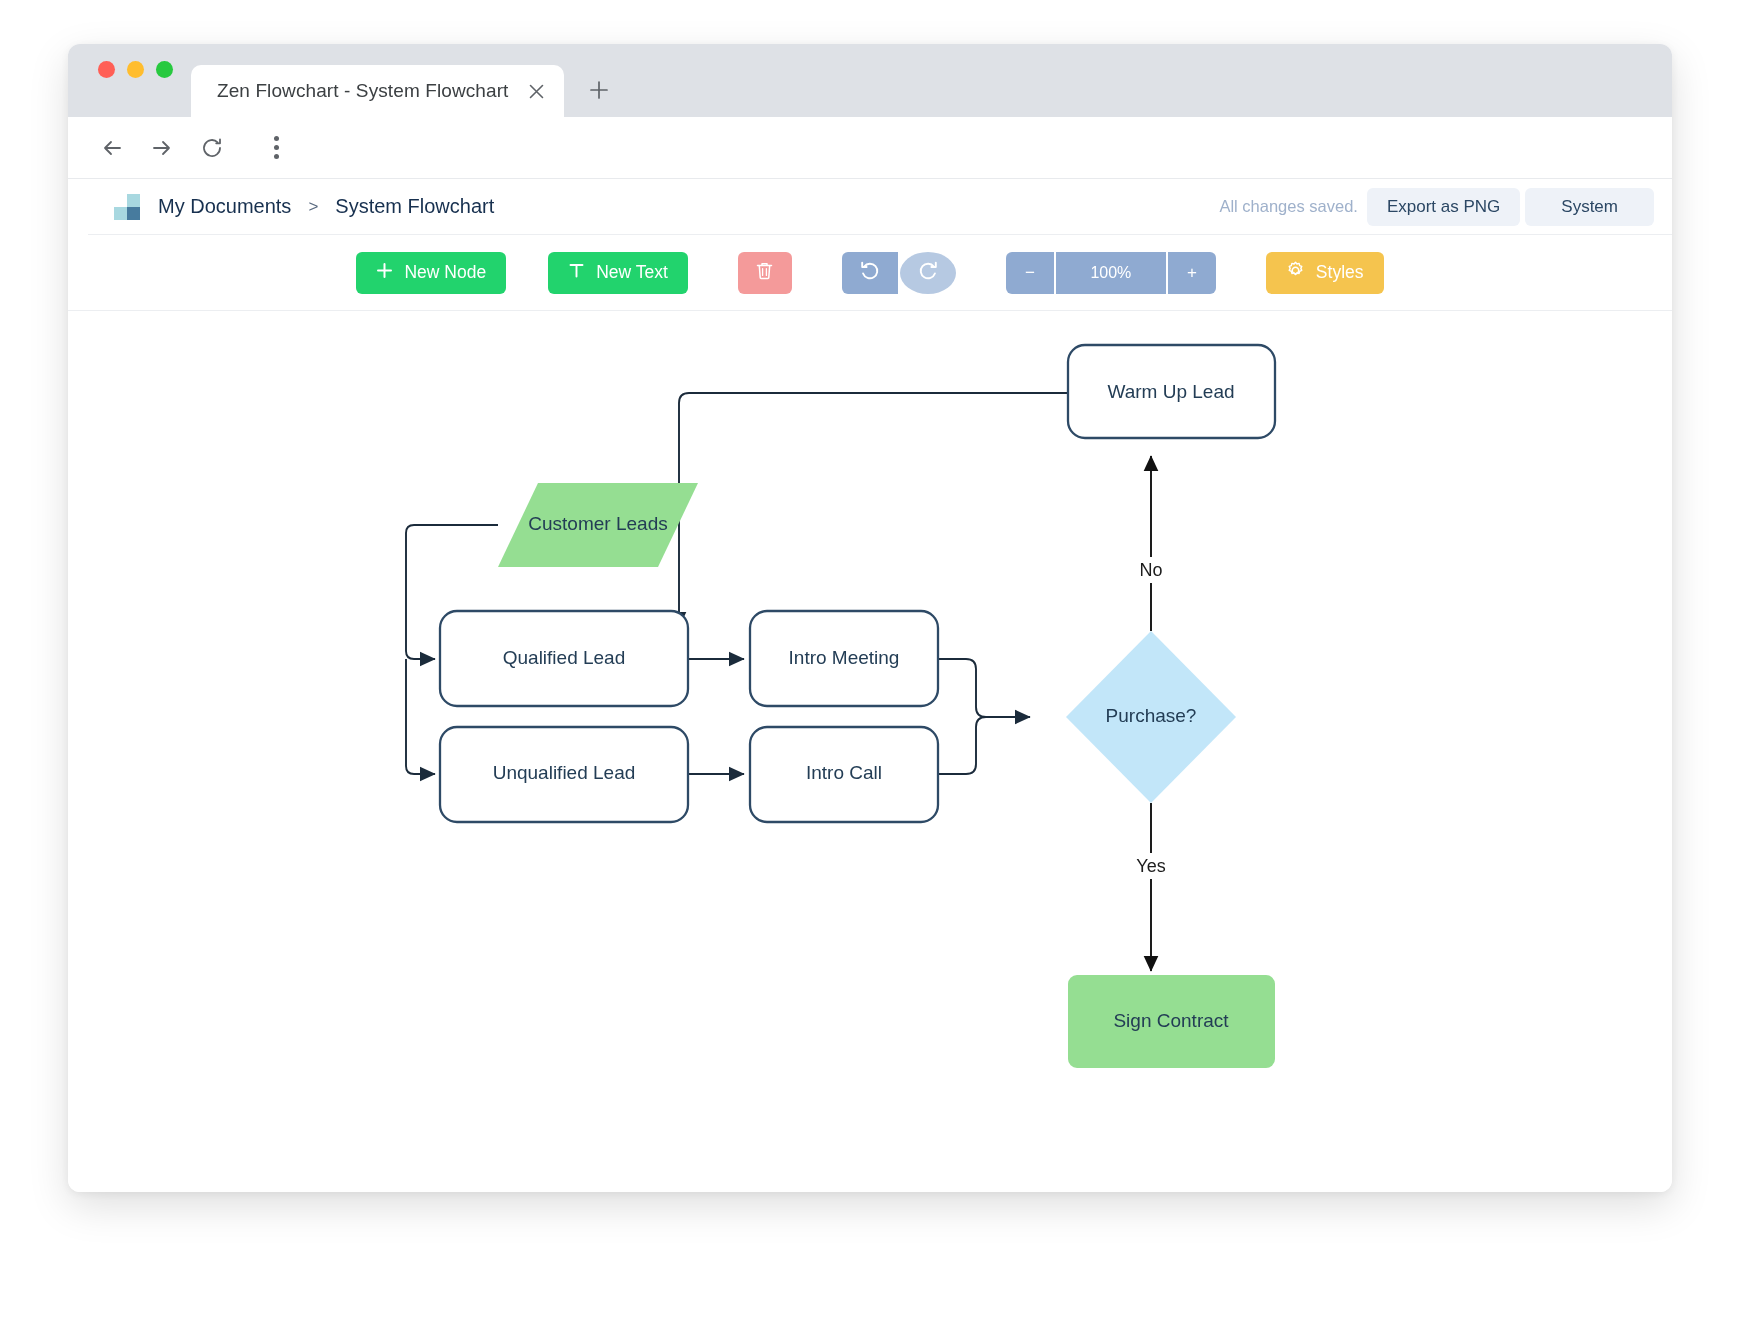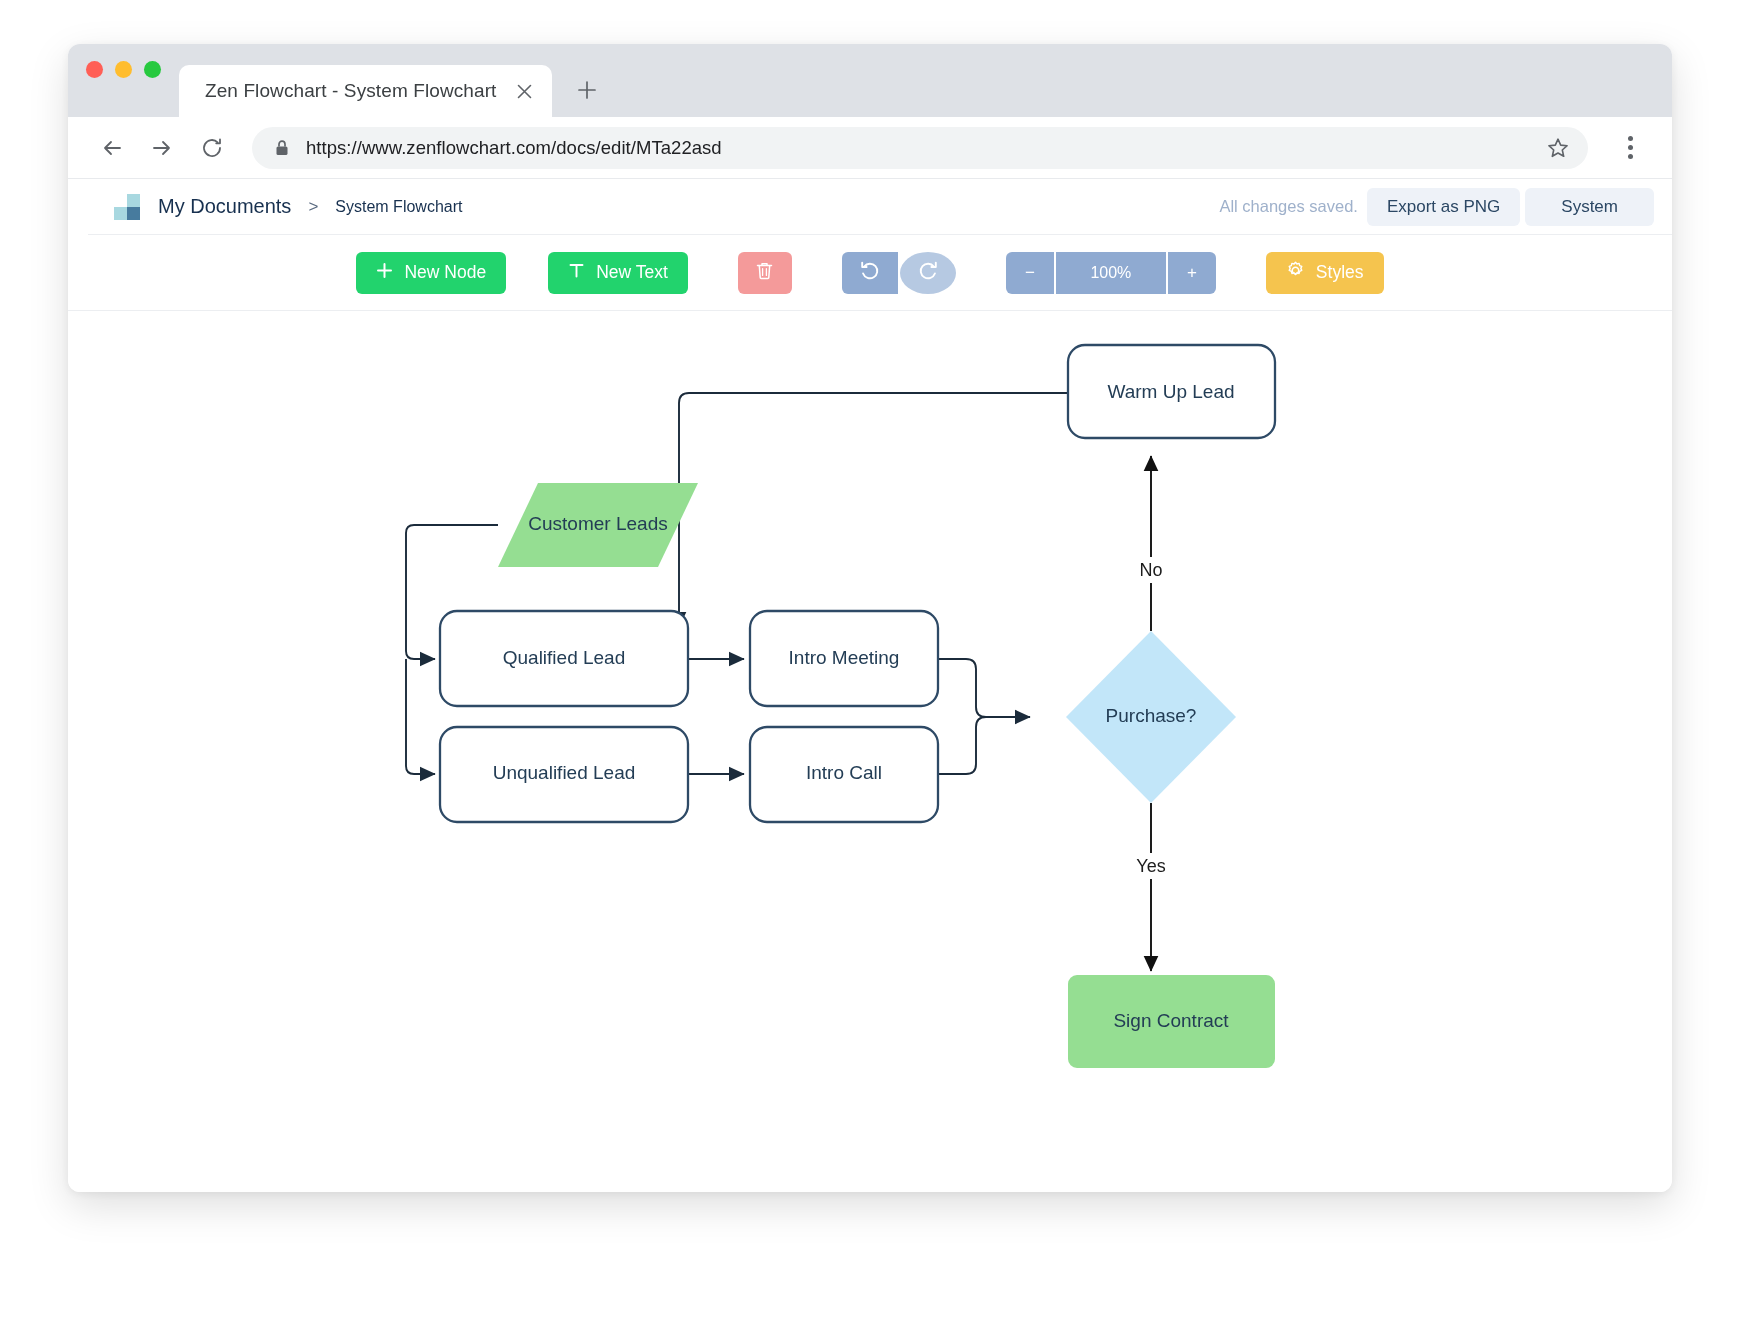--- a/index.html
+++ b/index.html
@@ -26,21 +26,21 @@
     display: flex;
     flex-direction: column;
   }
 
   
   .tab-strip {
     height: 73px;
     background: #dee1e6;
     display: flex;
     align-items: flex-end;
-    padding-left: 18px;
+    padding-left: 30px;
     flex: 0 0 auto;
   }
   .traffic-lights {
     display: flex;
     align-items: center;
     gap: 12px;
     height: 73px;
     padding-bottom: 22px;
     padding-right: 18px;
   }
@@ -157,21 +157,21 @@
   .crumb {
     font-size: 20px;
     color: #17304f;
     white-space: nowrap;
   }
   .crumb-sep {
     margin: 0 17px;
     font-size: 17px;
     color: #5a6a80;
   }
-  .crumb-current { font-size: 16px; color: #17304f; white-space: nowrap; }
+  .crumb-current { font-size: 20px; color: #17304f; white-space: nowrap; }
 
   .header-right {
     margin-left: auto;
     display: flex;
     align-items: center;
     gap: 5px;
   }
   .saved-text {
     font-size: 16.5px;
     color: #9fb1cb;
@@ -314,34 +314,20 @@
           <path d="M4 12 H19 M13 6 L19 12 L13 18" stroke="#5f6368" stroke-width="1.8" stroke-linecap="round" stroke-linejoin="round" fill="none"></path>
         </svg>
     </div>
     <div class="nav-btn">
       <svg width="24" height="24" viewBox="0 0 24 24">
         <path d="M20 12 a8 8 0 1 1 -2.4 -5.7" stroke="#5f6368" stroke-width="1.8" fill="none" stroke-linecap="round"></path>
         <path d="M20 3.5 V7.3 H16.2" stroke="#5f6368" stroke-width="1.8" fill="none" stroke-linecap="round" stroke-linejoin="round"></path>
       </svg>
     </div>
 
-    <div class="omnibox">
-      <span class="lock-icon">
-        <svg width="16" height="18" viewBox="0 0 16 18">
-          <rect x="2.5" y="7.5" width="11" height="8.5" rx="1.6" fill="#5f6368"></rect>
-          <path d="M5 7.5 V5.2 a3 3 0 0 1 6 0 V7.5" stroke="#5f6368" stroke-width="1.7" fill="none"></path>
-        </svg>
-      </span>
-      <span class="url-text">https://www.zenflowchart.com/docs/edit/MTa22asd</span>
-      <span class="star-btn">
-        <svg width="24" height="24" viewBox="0 0 24 24">
-            <path d="M12 3.2 l2.7 5.9 6.4 .6 -4.8 4.3 1.4 6.3 -5.7 -3.3 -5.7 3.3 1.4 -6.3 -4.8 -4.3 6.4 -.6 z" stroke="#5f6368" stroke-width="1.6" fill="none" stroke-linejoin="round"></path>
-          </svg>
-      </span>
-    </div>
 
     <div class="kebab">
       <span></span>
         <span></span>
         <span></span>
     </div>
   </div>
 
   <div class="app-header">
     <div class="logo">

